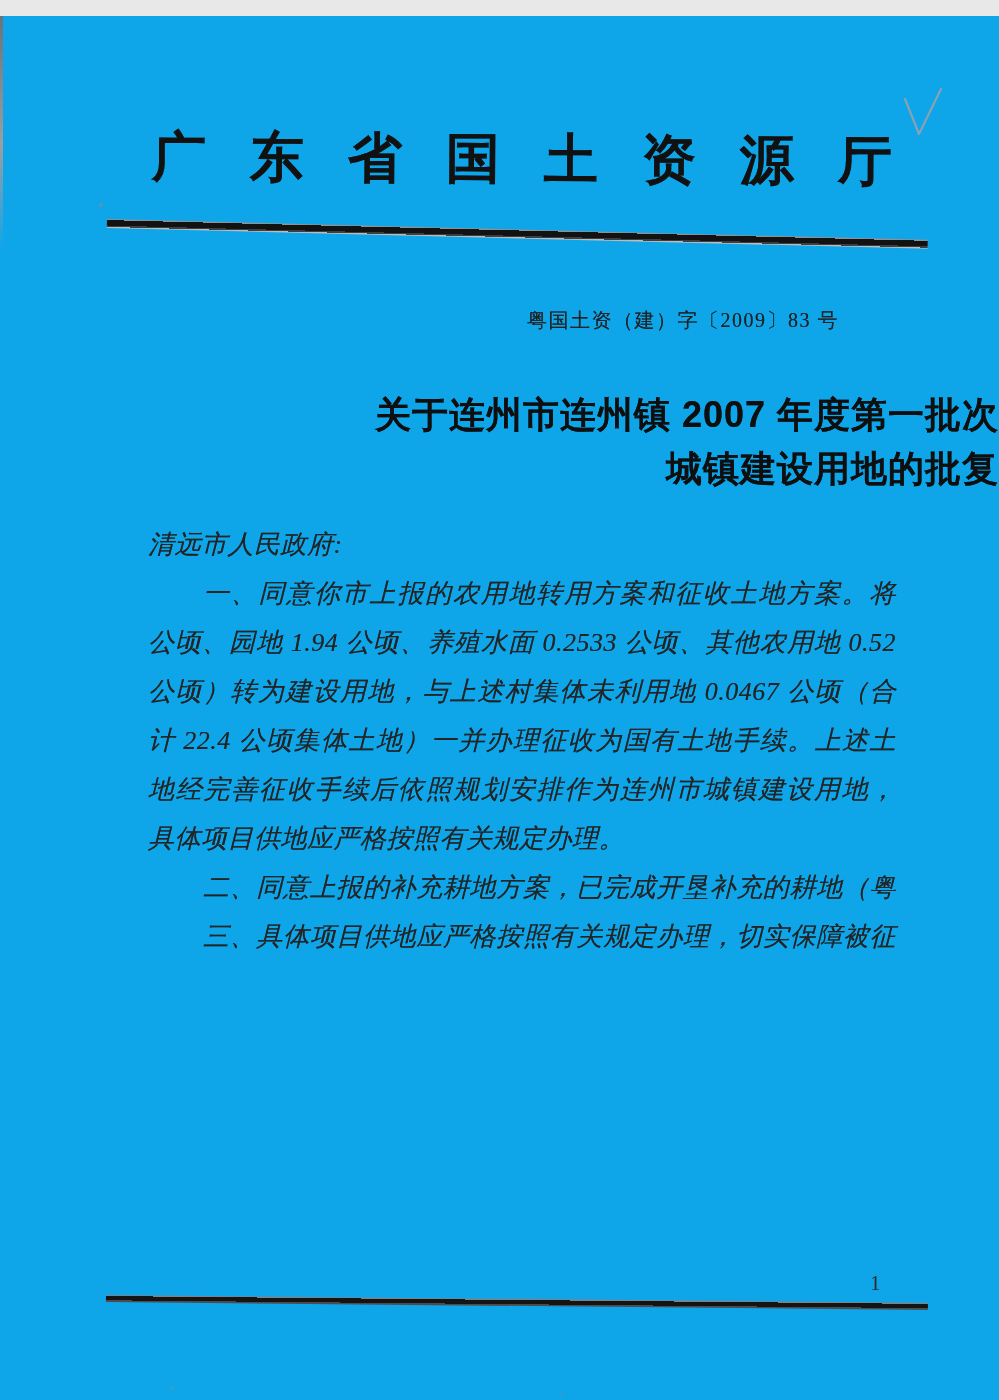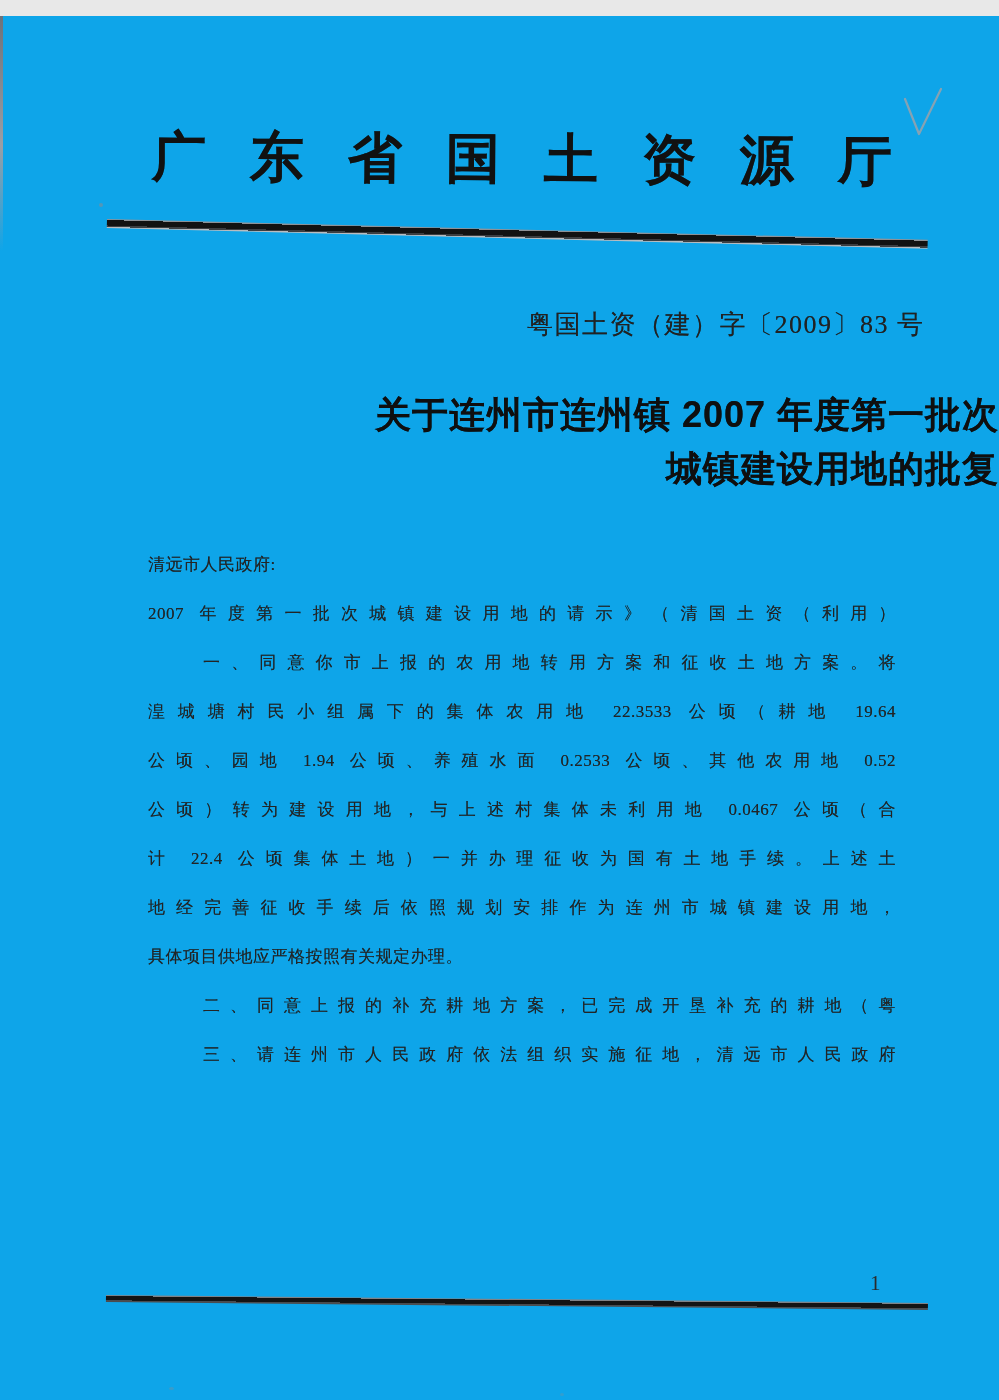--- a/index.html
+++ b/index.html
@@ -28,36 +28,37 @@
     color:#111;
     text-shadow:0 0 .5px rgba(0,0,0,.6);
   }
   .head-rule{
     position:absolute;left:107px;top:203px;width:821px;height:9px;
     background:linear-gradient(#8e9196 0 12%,#121212 12% 72%,#3c3e41 72% 88%,#b9bbbe 88%);
     transform:rotate(1.45deg);transform-origin:left top;
   }
   .doc-number{
     position:absolute;left:527px;top:291px;
-    font-size:26px;letter-spacing:1.5px;white-space:nowrap;
+    font-size:20px;letter-spacing:1.5px;white-space:nowrap;
     color:#222;
     text-shadow:0 0 .4px rgba(0,0,0,.5);
   }
   .title{
     position:absolute;left:0;top:372px;width:999px;
     text-align:right;
     font-family:"Liberation Sans","DejaVu Sans",sans-serif;
     font-weight:800;font-size:36px;line-height:54px;
     letter-spacing:1px;color:#0f0f0f;
     text-shadow:0 0 .6px rgba(0,0,0,.7);
   }
   .body-block{
-    position:absolute;left:148px;top:524px;width:748px;
-    font-size:17px;color:#242424;
+    position:absolute;left:148px;top:504px;width:748px;
+    font-size:26px;color:#242424;
     text-shadow:0 0 .5px rgba(0,0,0,.45);
+    font-style:italic;
   }
   .body-line{
     height:49px;line-height:49px;white-space:nowrap;
     letter-spacing:.5px;
   }
   .body-line.fill{
     white-space:normal;
     text-align:justify;text-align-last:justify;
     -moz-text-align-last:justify;
   }
@@ -90,30 +91,28 @@
 
   <div class="doc-number">粤国土资（建）字〔2009〕83 号</div>
 
   <div class="title">
     <div>关于连州市连州镇 2007 年度第一批次</div>
     <div>城镇建设用地的批复</div>
   </div>
 
   <div class="body-block">
       <div class="body-line">清远市人民政府:</div>
-      <div class="body-line fill">2007 年度第一批次城镇建设用地的请示》（清国土资（利用）</div>
       <div class="body-line fill indent">一、同意你市上报的农用地转用方案和征收土地方案。将</div>
-      <div class="body-line fill">湟城塘村民小组属下的集体农用地 22.3533 公顷（耕地 19.64</div>
       <div class="body-line fill">公顷、园地 1.94 公顷、养殖水面 0.2533 公顷、其他农用地 0.52</div>
       <div class="body-line fill">公顷）转为建设用地，与上述村集体未利用地 0.0467 公顷（合</div>
       <div class="body-line fill">计 22.4 公顷集体土地）一并办理征收为国有土地手续。上述土</div>
       <div class="body-line fill">地经完善征收手续后依照规划安排作为连州市城镇建设用地，</div>
       <div class="body-line">具体项目供地应严格按照有关规定办理。</div>
       <div class="body-line fill indent">二、同意上报的补充耕地方案，已完成开垦补充的耕地（粤</div>
-      <div class="body-line fill indent">三、请连州市人民政府依法组织实施征地，清远市人民政府</div>
+      <div class="body-line fill indent">三、具体项目供地应严格按照有关规定办理，切实保障被征</div>
     </div>
 
   <div class="page-number">1</div>
   <div class="foot-rule"></div>
 
   <div class="speck" style="left:99px;top:187px;width:4px;height:4px;"></div>
   <div class="speck" style="left:169px;top:1371px;width:5px;height:3px;opacity:.35;"></div>
   <div class="speck" style="left:560px;top:1377px;width:4px;height:3px;opacity:.3;"></div>
 
 </div>

